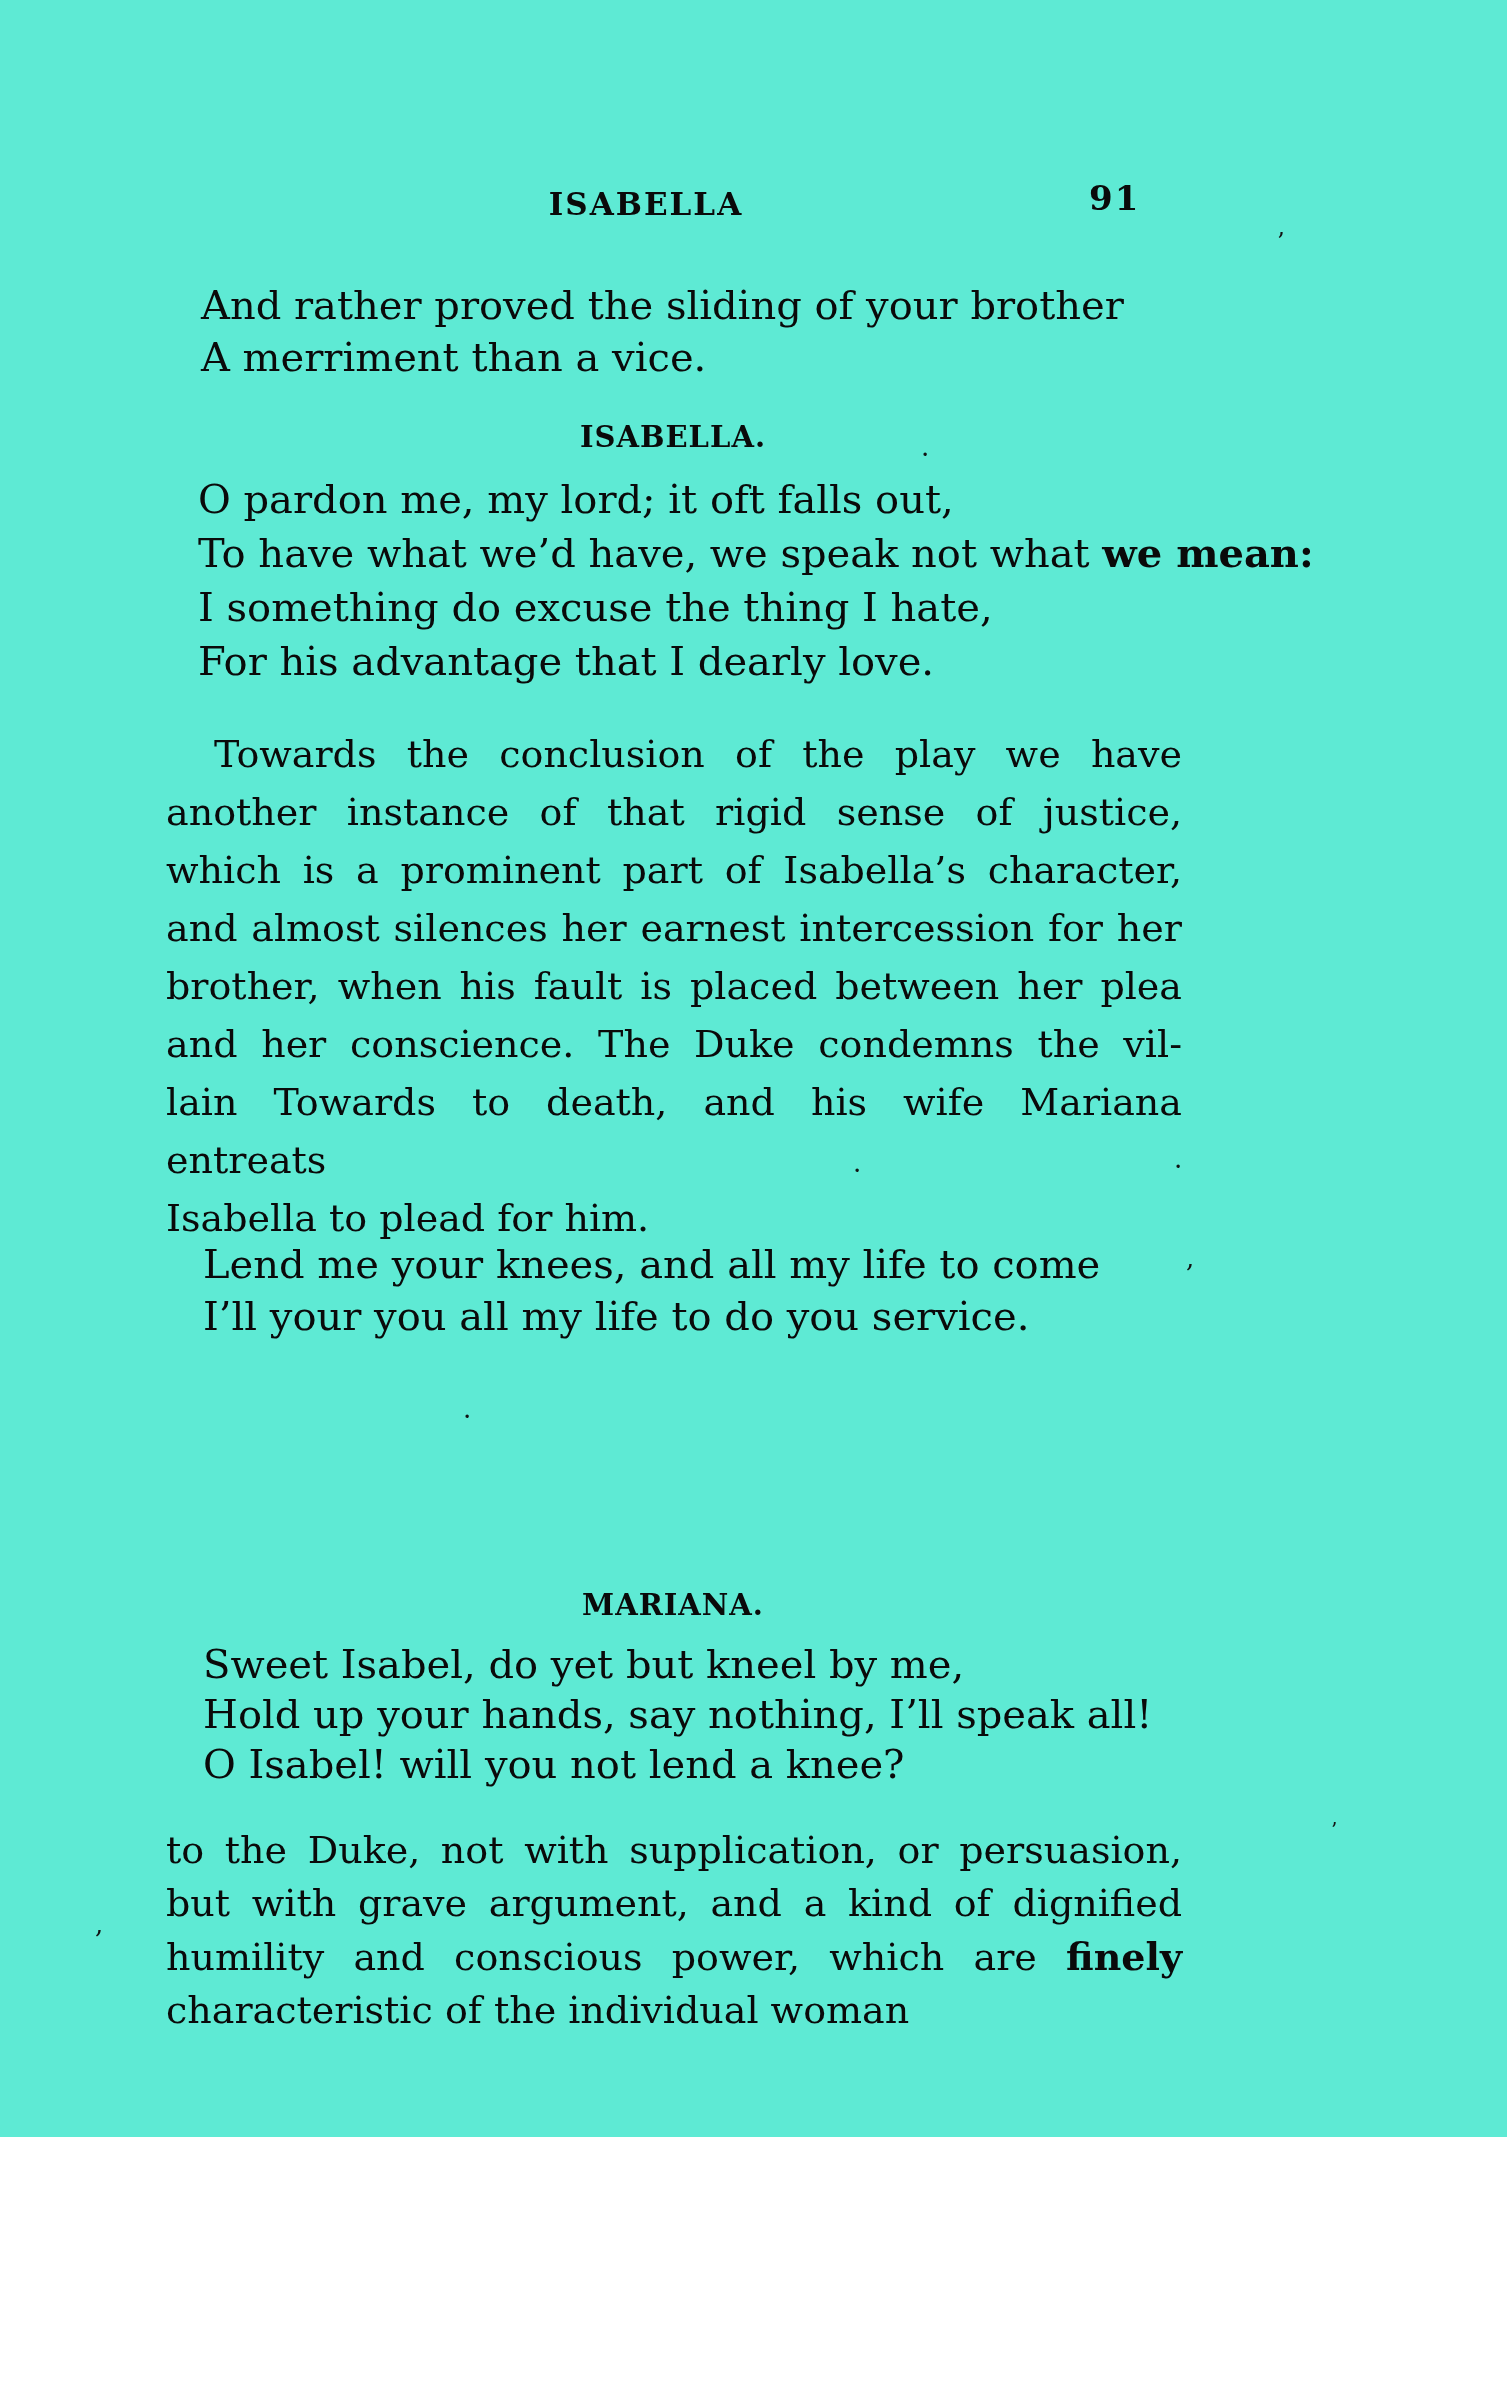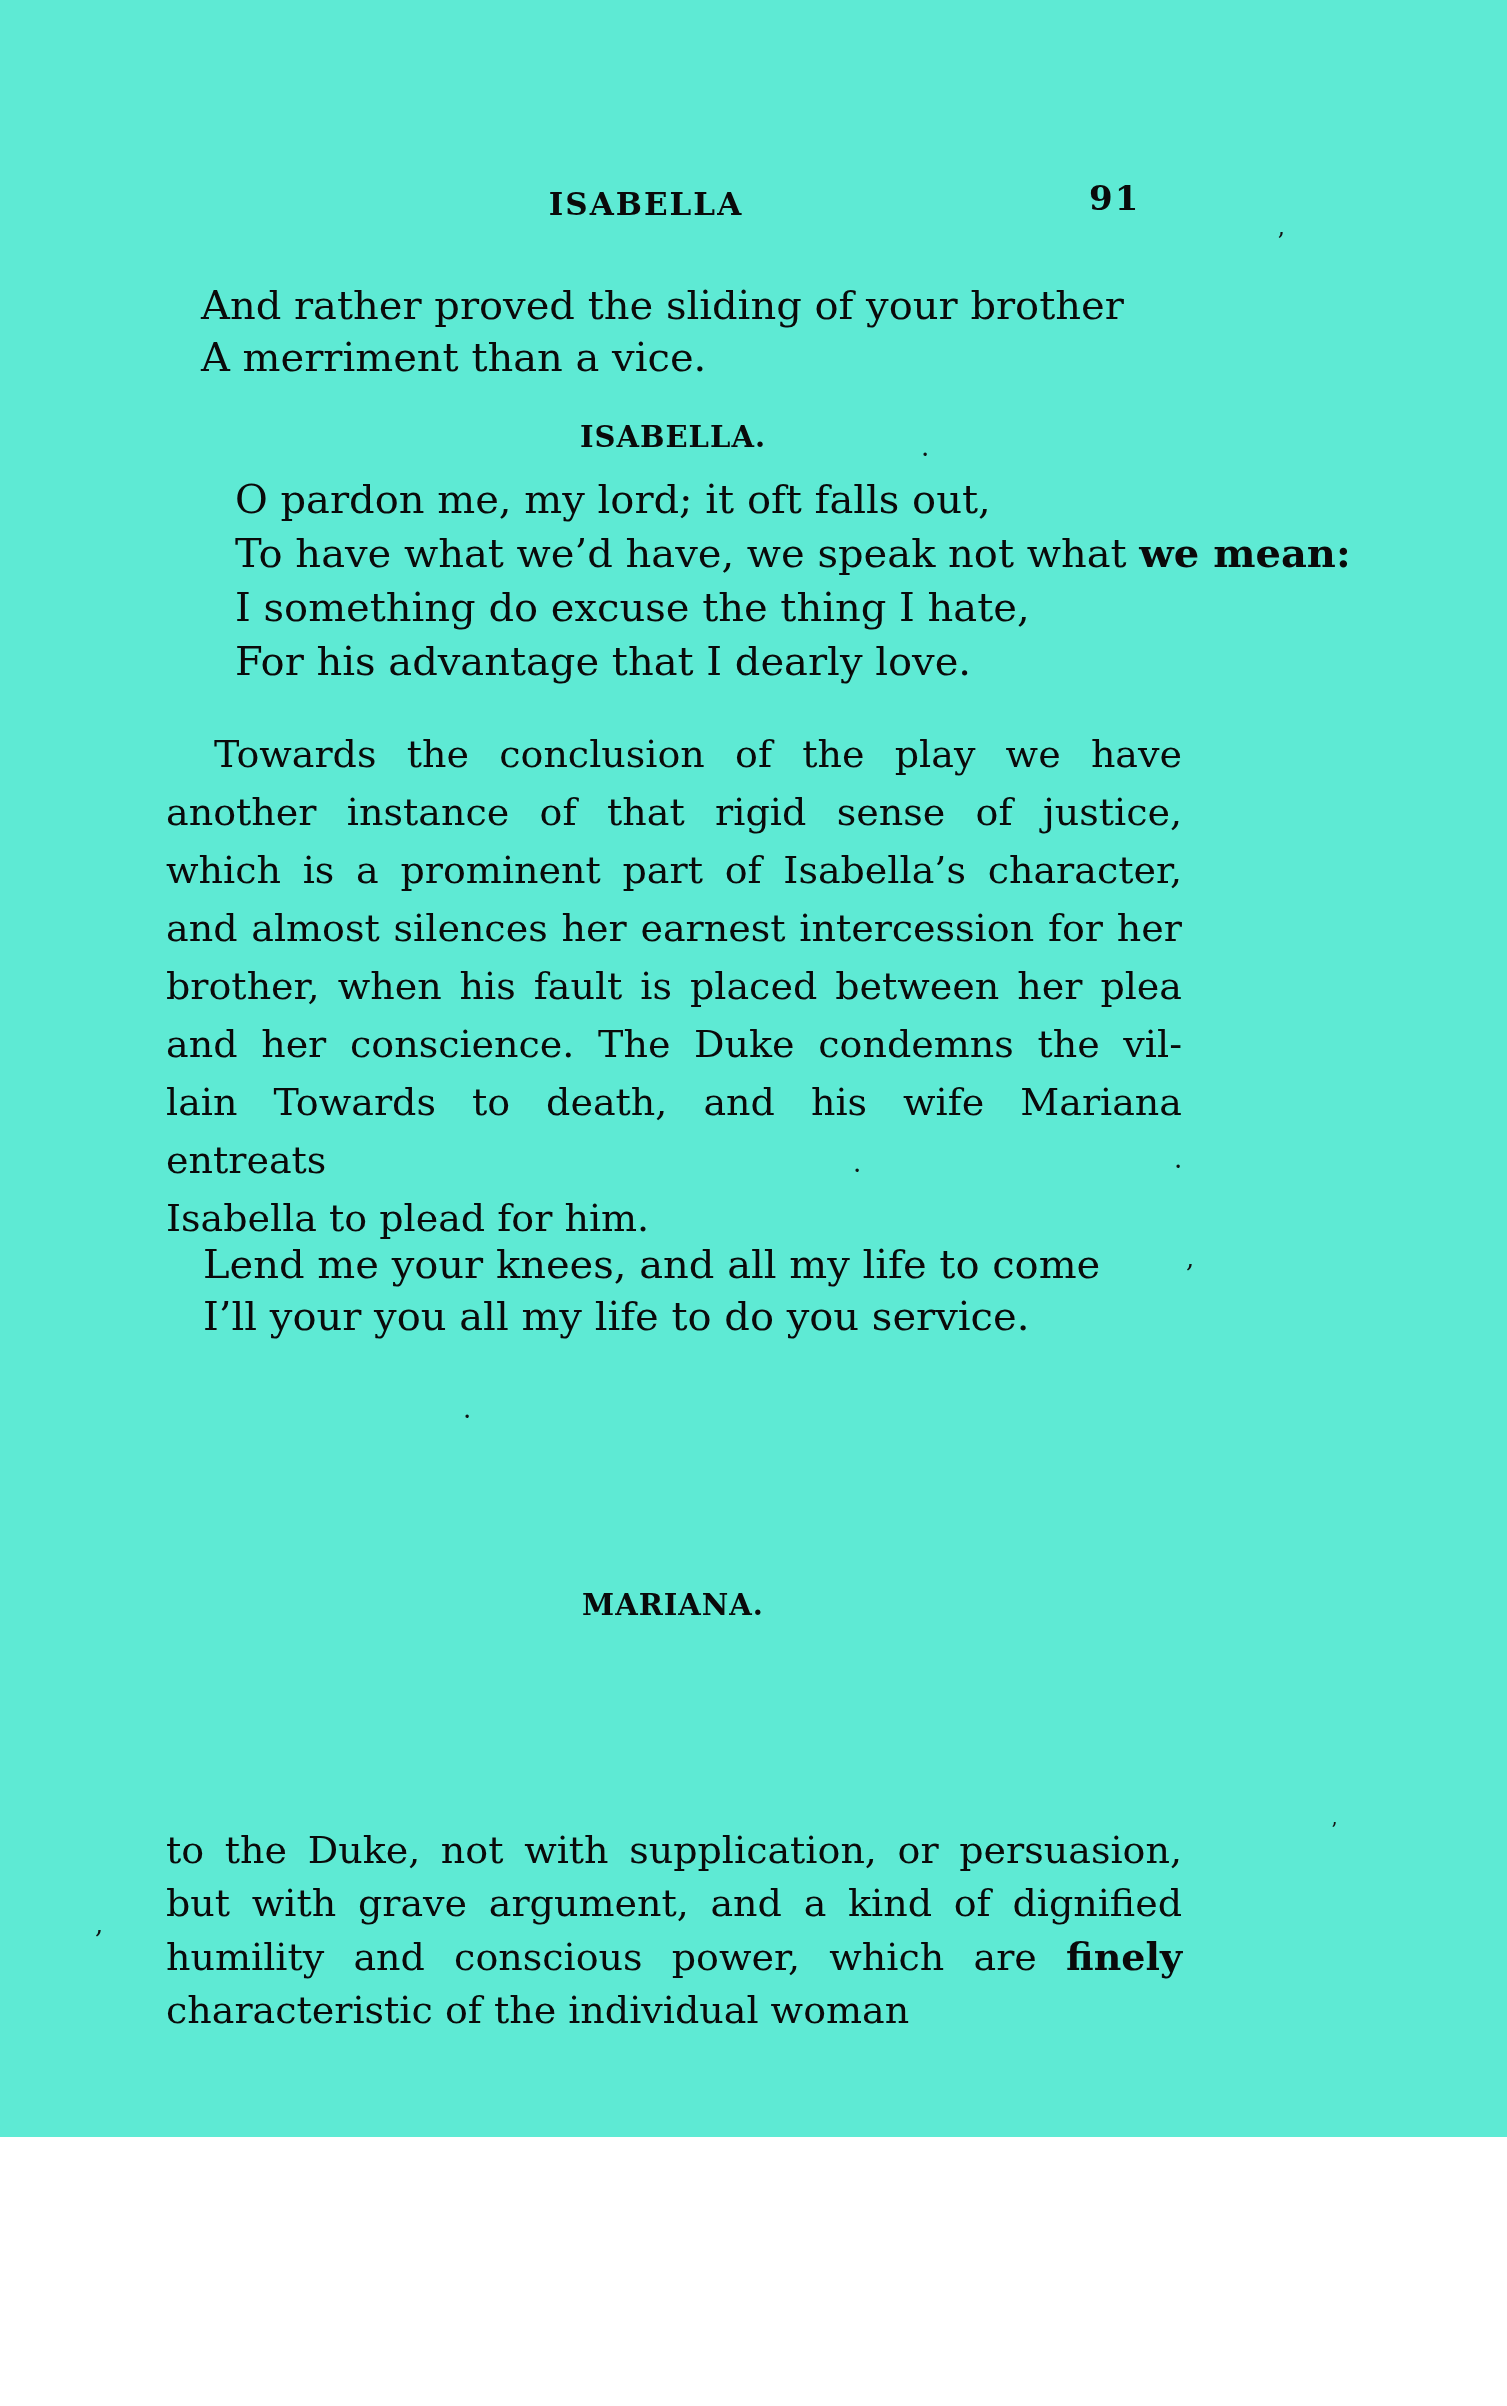--- a/index.html
+++ b/index.html
@@ -44,21 +44,21 @@
     letter-spacing: 1px;
   }
   #speaker-isabella { top: 420px; }
   #speaker-mariana  { top: 1588px; }
   .verse {
     position: absolute;
     font-size: 40px;
     white-space: nowrap;
   }
   #verse1 { left: 201px; top: 279px;  line-height: 52px; }
-  #verse2 { left: 198px; top: 472px;  line-height: 54px; margin-left: 37px; }
+  #verse2 { left: 198px; top: 472px;  line-height: 54px; }
   #verse3 { left: 203px; top: 1238px; line-height: 52px; }
   #verse4 { left: 203px; top: 1639px; line-height: 50px; }
   .verse-indent { padding-left: 190px; }
   .prose {
     position: absolute;
     left: 166px;
     width: 1016px;
     font-size: 38px;
   }
   #prose1 { top: 725px;  line-height: 58px; }
@@ -112,20 +112,25 @@
   </div>
 
   <div class="verse" id="verse3">
     <div>Lend me your knees, and all my life to come</div>
     <div>I’ll your you all my life to do you service.</div>
   </div>
 
 
   <div class="speaker" id="speaker-mariana">MARIANA.</div>
 
+  <div class="verse" id="verse4">
+    <div>Sweet Isabel, do yet but kneel by me,</div>
+    <div>Hold up your hands, say nothing, I’ll speak all!</div>
+    <div>O Isabel! will you not lend a knee?</div>
+  </div>
 
   <div class="prose" id="prose3">
     <div class="jline">to the Duke, not with supplication, or persuasion,</div>
     <div class="jline">but with grave argument, and a kind of dignified</div>
     <div class="jline"><span>humility and conscious power, which are </span><span class="bold">finely</span></div>
     <div class="lline">characteristic of the individual woman</div>
   </div>
 
   <span class="speck" style="left:1277px; top:230px; font-size:24px;">’</span>
   <span class="speck" style="left:921px;  top:434px;">.</span>

